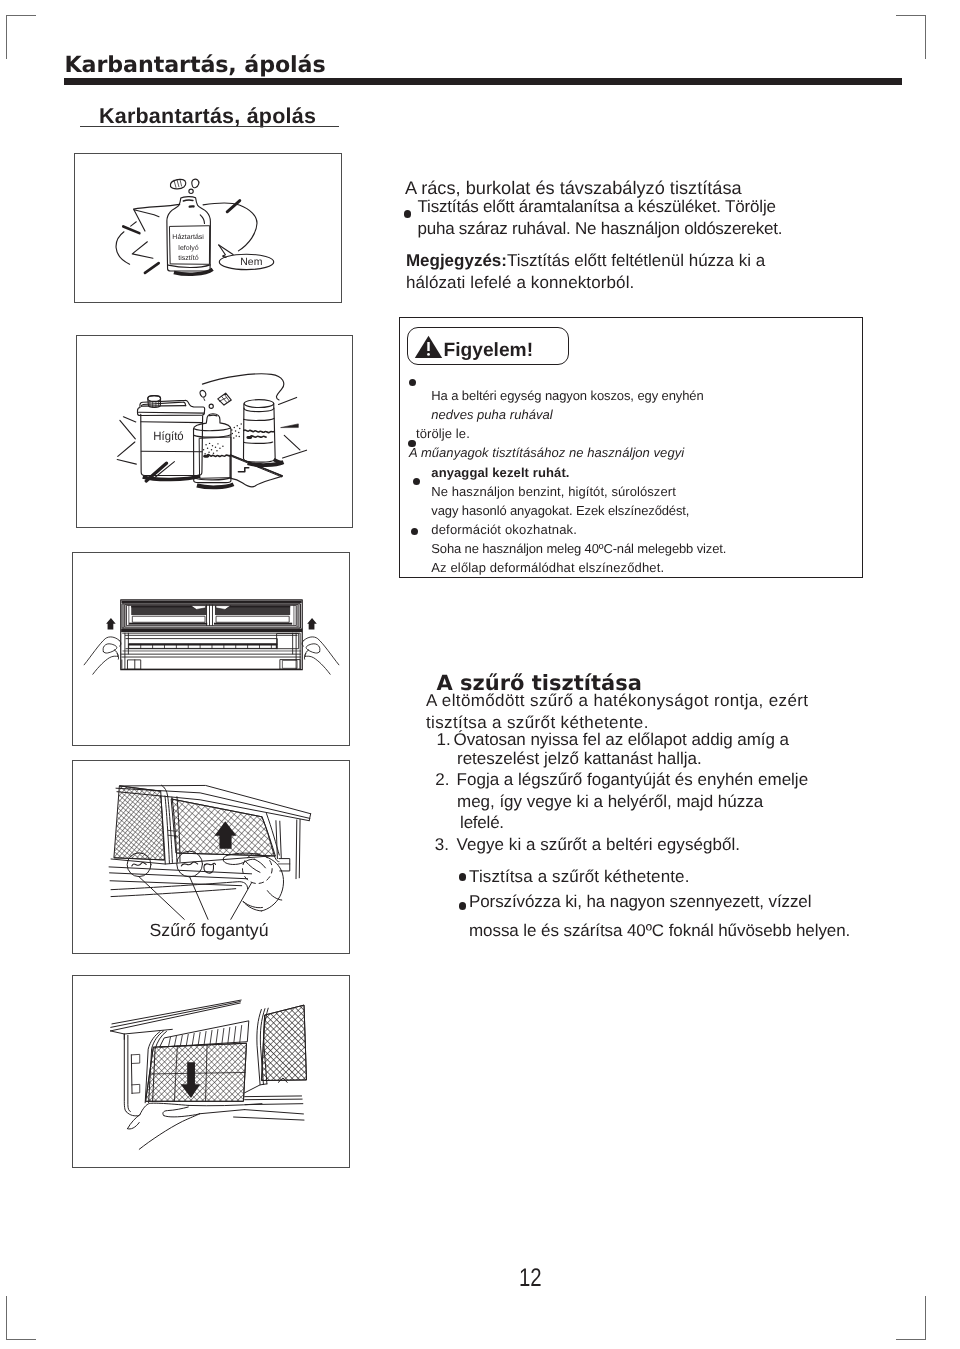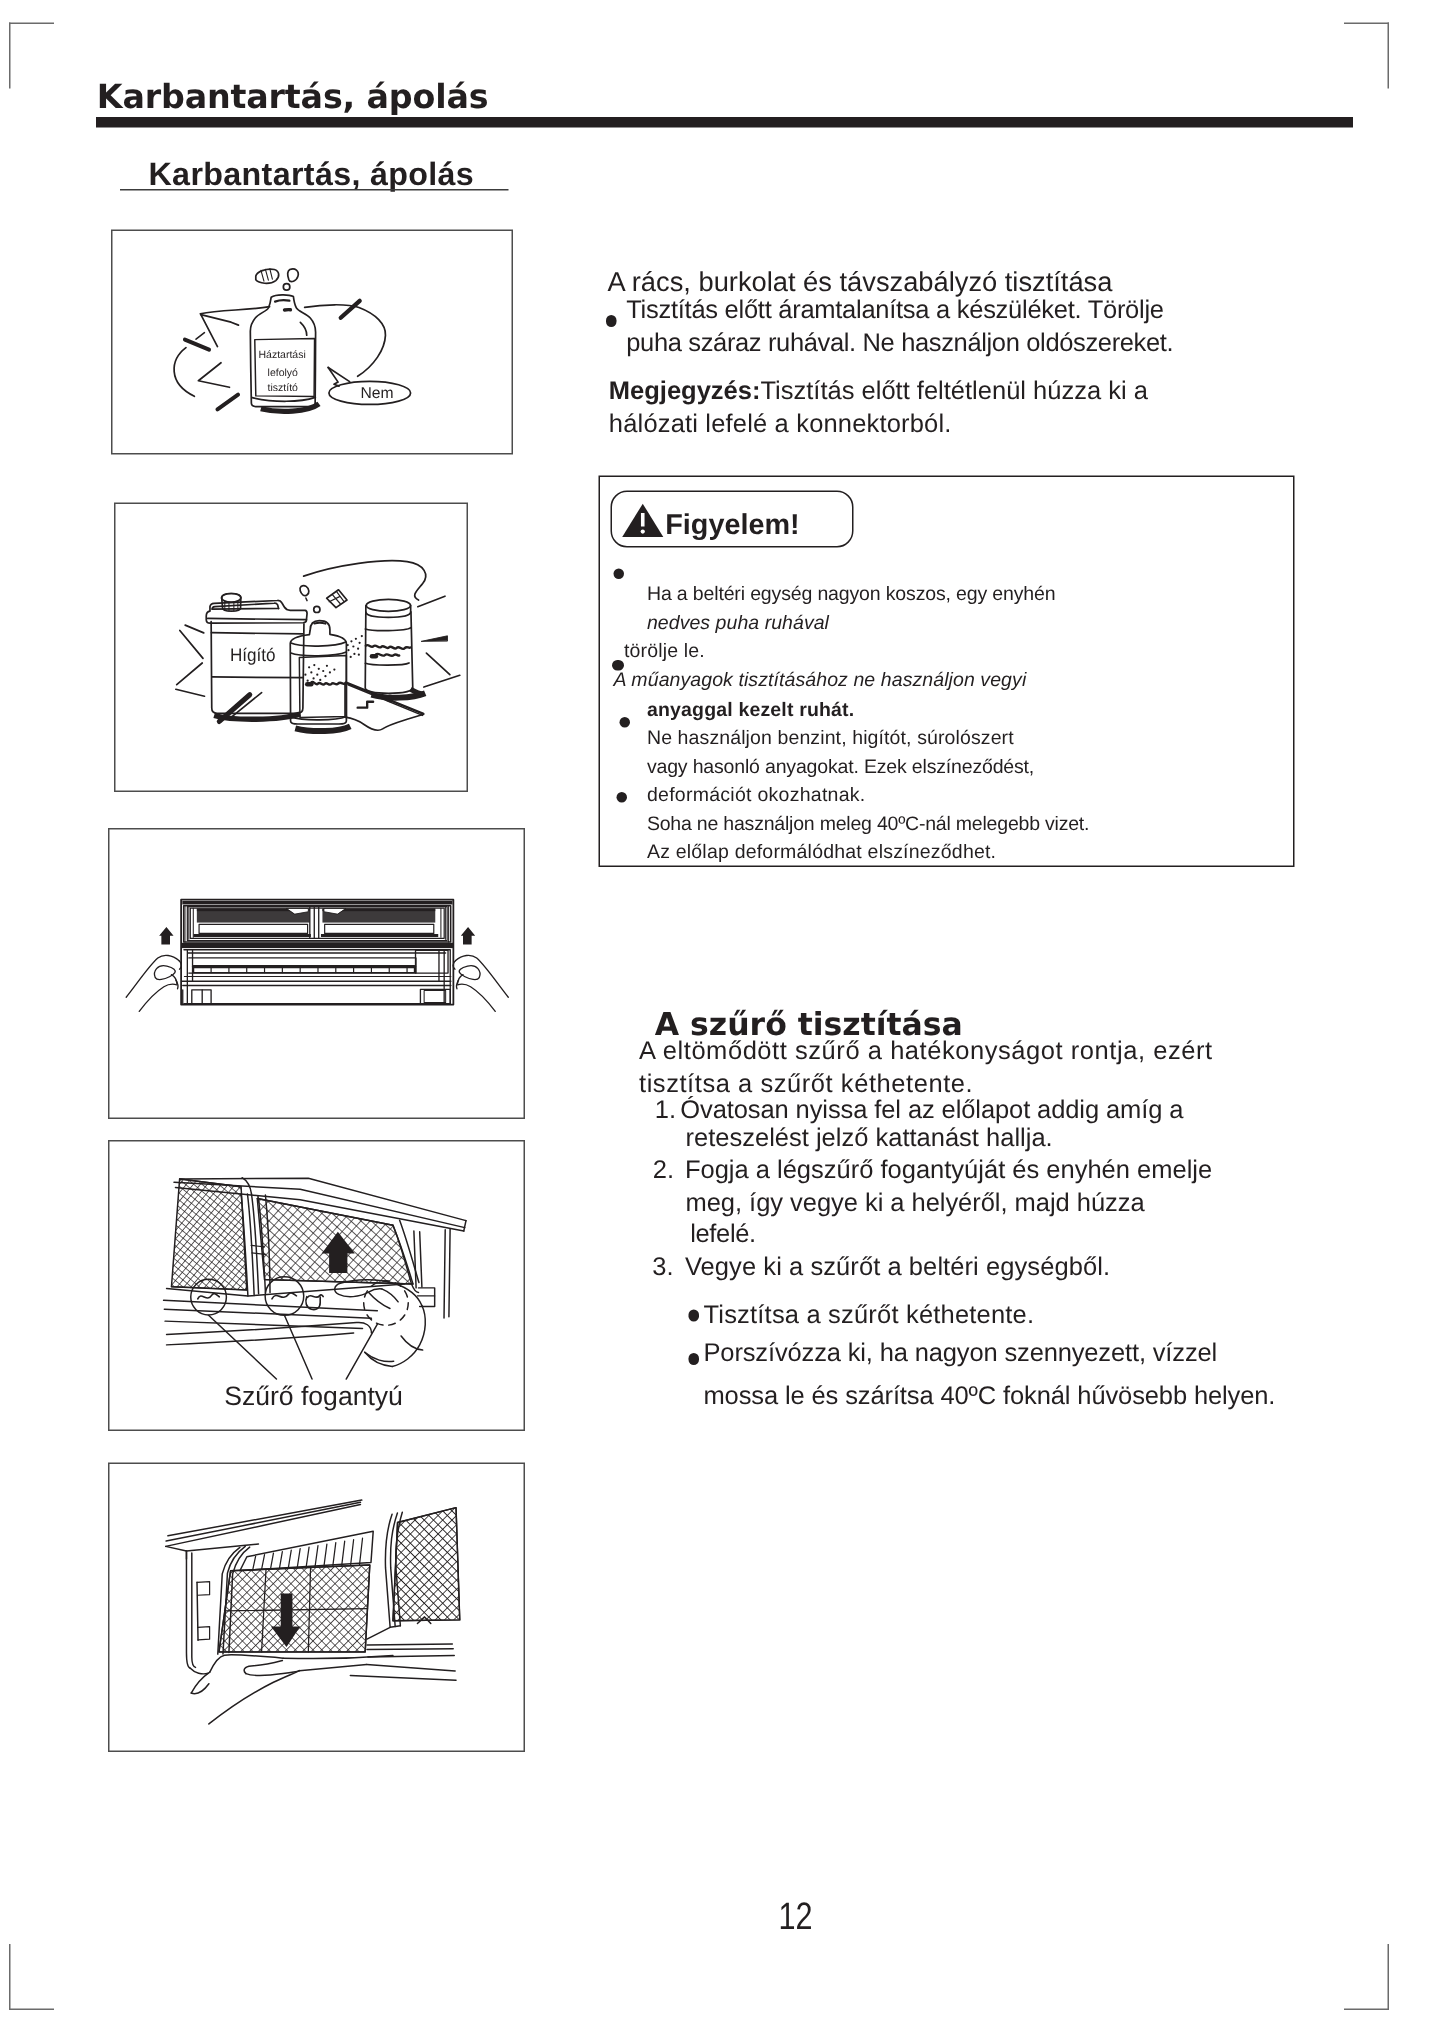--- a/index.html
+++ b/index.html
@@ -128,21 +128,21 @@
 
   <path d="M144.9 92.2 L151.6 102.1 L148.8 103.5 L152.2 104.8"></path>
   <path d="M144.9 92.2 L159.4 101.8"></path>
 
   <ellipse cx="173" cy="109.4" rx="27.6" ry="7.8"></ellipse>
  </g>
  <text class="figtxt2" x="177.9" y="112.9" text-anchor="middle">Nem</text>
 </svg>
 </div>
 
-<div class="fbox" style="left:76px;top:335px;width:236px;height:193px;">
+<div class="fbox" style="left:76px;top:335px;width:277px;height:193px;">
 <svg width="274" height="191" viewBox="0 0 276 193" xmlns="http://www.w3.org/2000/svg">
  <g fill="none" stroke="#231f20" stroke-width="1.15" stroke-linecap="round" stroke-linejoin="round">
 
   <path d="M46.5 81.6 L59 86.8"></path>
   <path d="M42.9 85.2 L58.5 104"></path>
   <path d="M40.8 121.7 L58 107.1"></path>
   <path d="M40.2 124.8 L59.5 129.5"></path>
 
   <path d="M60.7 75.5 C60.7 73.2 61.5 72.4 63.2 72.2 L63.2 69.2
            C63.4 67.6 64.3 67 66 66.9 L108.6 65

